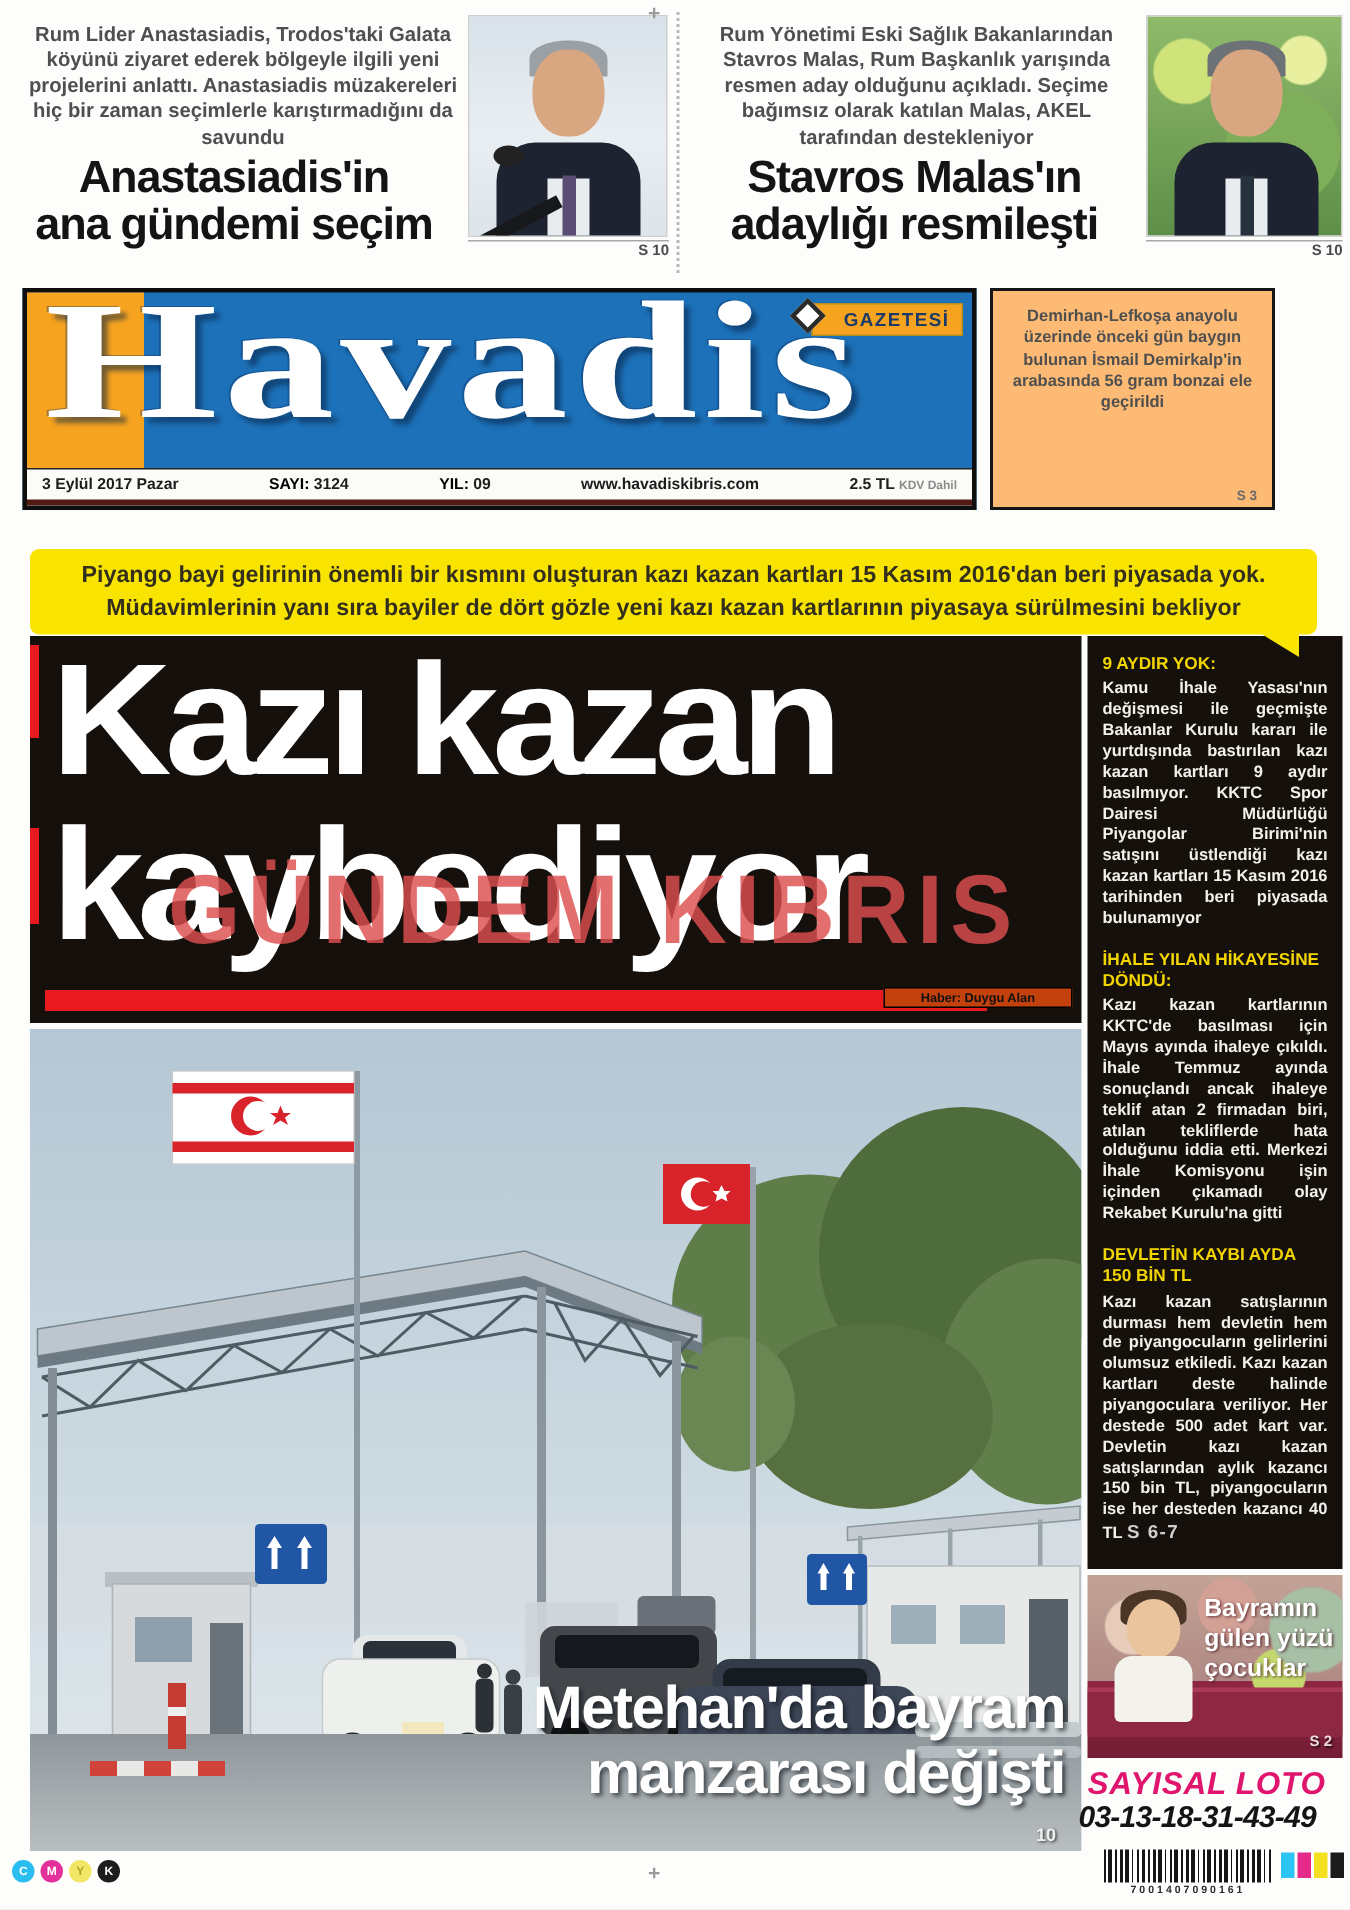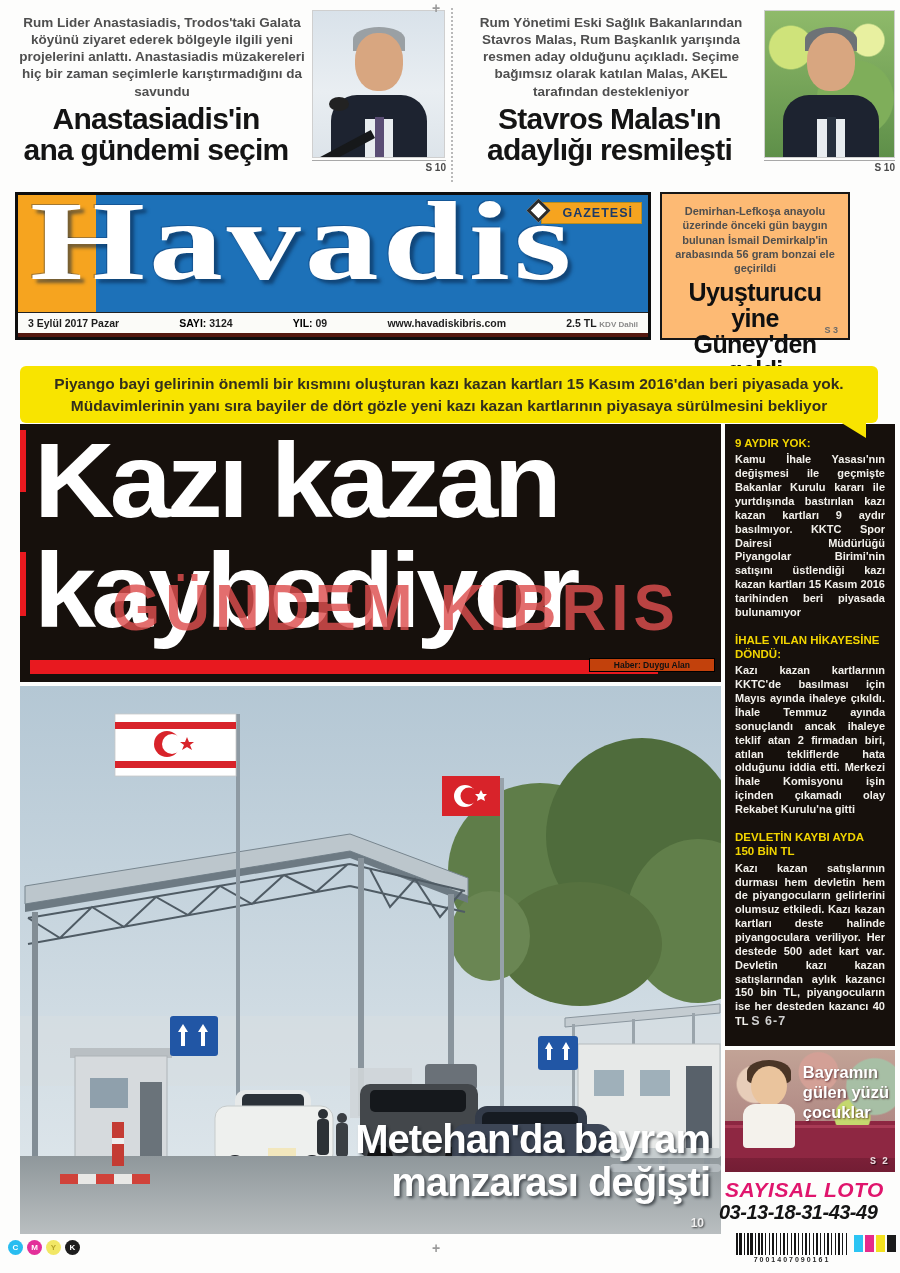--- a/index.html
+++ b/index.html
@@ -108,21 +108,21 @@
                 radial-gradient(circle at 75% 55%,#c4d86e 0 12%,transparent 13%),
                 linear-gradient(180deg,#c2a396 0%,#b18a85 58%,#8e2742 58%,#731d34 100%);}
   .kid-hair{position:absolute;left:22px;top:10px;width:44px;height:24px;border-radius:50% 50% 20% 20%;background:#4a3526;}
   .kid-head{position:absolute;left:26px;top:16px;width:36px;height:40px;border-radius:50%;background:#eac49d;}
   .kid-shirt{position:absolute;left:18px;top:54px;width:52px;height:44px;border-radius:12px 12px 4px 4px;background:#f4f2ec;}
   .carousel-bar{position:absolute;left:0;right:0;bottom:14px;height:30px;background:#8e2742;
                 box-shadow:0 -3px 0 #a83a55;}
   .kids-headline{position:absolute;right:6px;top:12px;text-align:left;color:#fff;font-weight:bold;
                  font-size:16.5px;line-height:1.22;text-shadow:1px 1px 2px rgba(60,10,20,.7);}
   .kids-ref{position:absolute;right:7px;bottom:5px;color:#edd8dd;font-size:10px;font-weight:bold;
-            text-shadow:1px 1px 1px rgba(0,0,0,.6);font-family:Liberation Mono, monospace;}
+            text-shadow:1px 1px 1px rgba(0,0,0,.6);}
 
   
   .loto-title{left:725px;top:1178px;width:172px;color:#e0156d;font-size:21px;font-weight:bold;
               font-style:italic;letter-spacing:0.5px;}
   .loto-numbers{left:719px;top:1201px;width:180px;color:#141414;font-size:20px;font-weight:bold;
                 font-style:italic;letter-spacing:-0.5px;}
   .barcode-wrap{left:736px;top:1233px;width:160px;}
   .barcode-lines{display:inline-block;width:112px;height:22px;vertical-align:top;
      background:repeating-linear-gradient(90deg,#161616 0 1.5px,#fff 1.5px 3px,#161616 3px 5.5px,#fff 5.5px 7.5px,#161616 7.5px 8.5px,#fff 8.5px 11px);}
   .barcode-digits{width:112px;text-align:center;font-size:7px;letter-spacing:2px;color:#2a2a2a;font-weight:bold;}
@@ -188,24 +188,20 @@
       <span>3 Eylül 2017 Pazar</span>
       <span><span class="lab">SAYI:</span> <span>3124</span></span>
       <span><span class="lab">YIL:</span> <span>09</span></span>
       <span>www.havadiskibris.com</span>
       <span><span>2.5 TL</span> <span class="mh-note">KDV Dahil</span></span>
     </div>
   </div>
 
   <div class="abs drug-box">
     <div class="drug-teaser">Demirhan-Lefkoşa anayolu üzerinde önceki gün baygın bulunan İsmail Demirkalp'in arabasında 56 gram bonzai ele geçirildi</div>
-    <div class="drug-headline">
-      <span>Uyuşturucu yine</span><br>
-      <span>Güney'den geldi</span>
-    </div>
     <div class="drug-ref">S 3</div>
   </div>
 
   <div class="abs banner">
     <div>Piyango bayi gelirinin önemli bir kısmını oluşturan kazı kazan kartları 15 Kasım 2016'dan beri piyasada yok.</div>
     <div>Müdavimlerinin yanı sıra bayiler de dört gözle yeni kazı kazan kartlarının piyasaya sürülmesini bekliyor</div>
   </div>
 
   <div class="abs lead-box">
     <div class="lead-line lead-l1">Kazı kazan</div>

